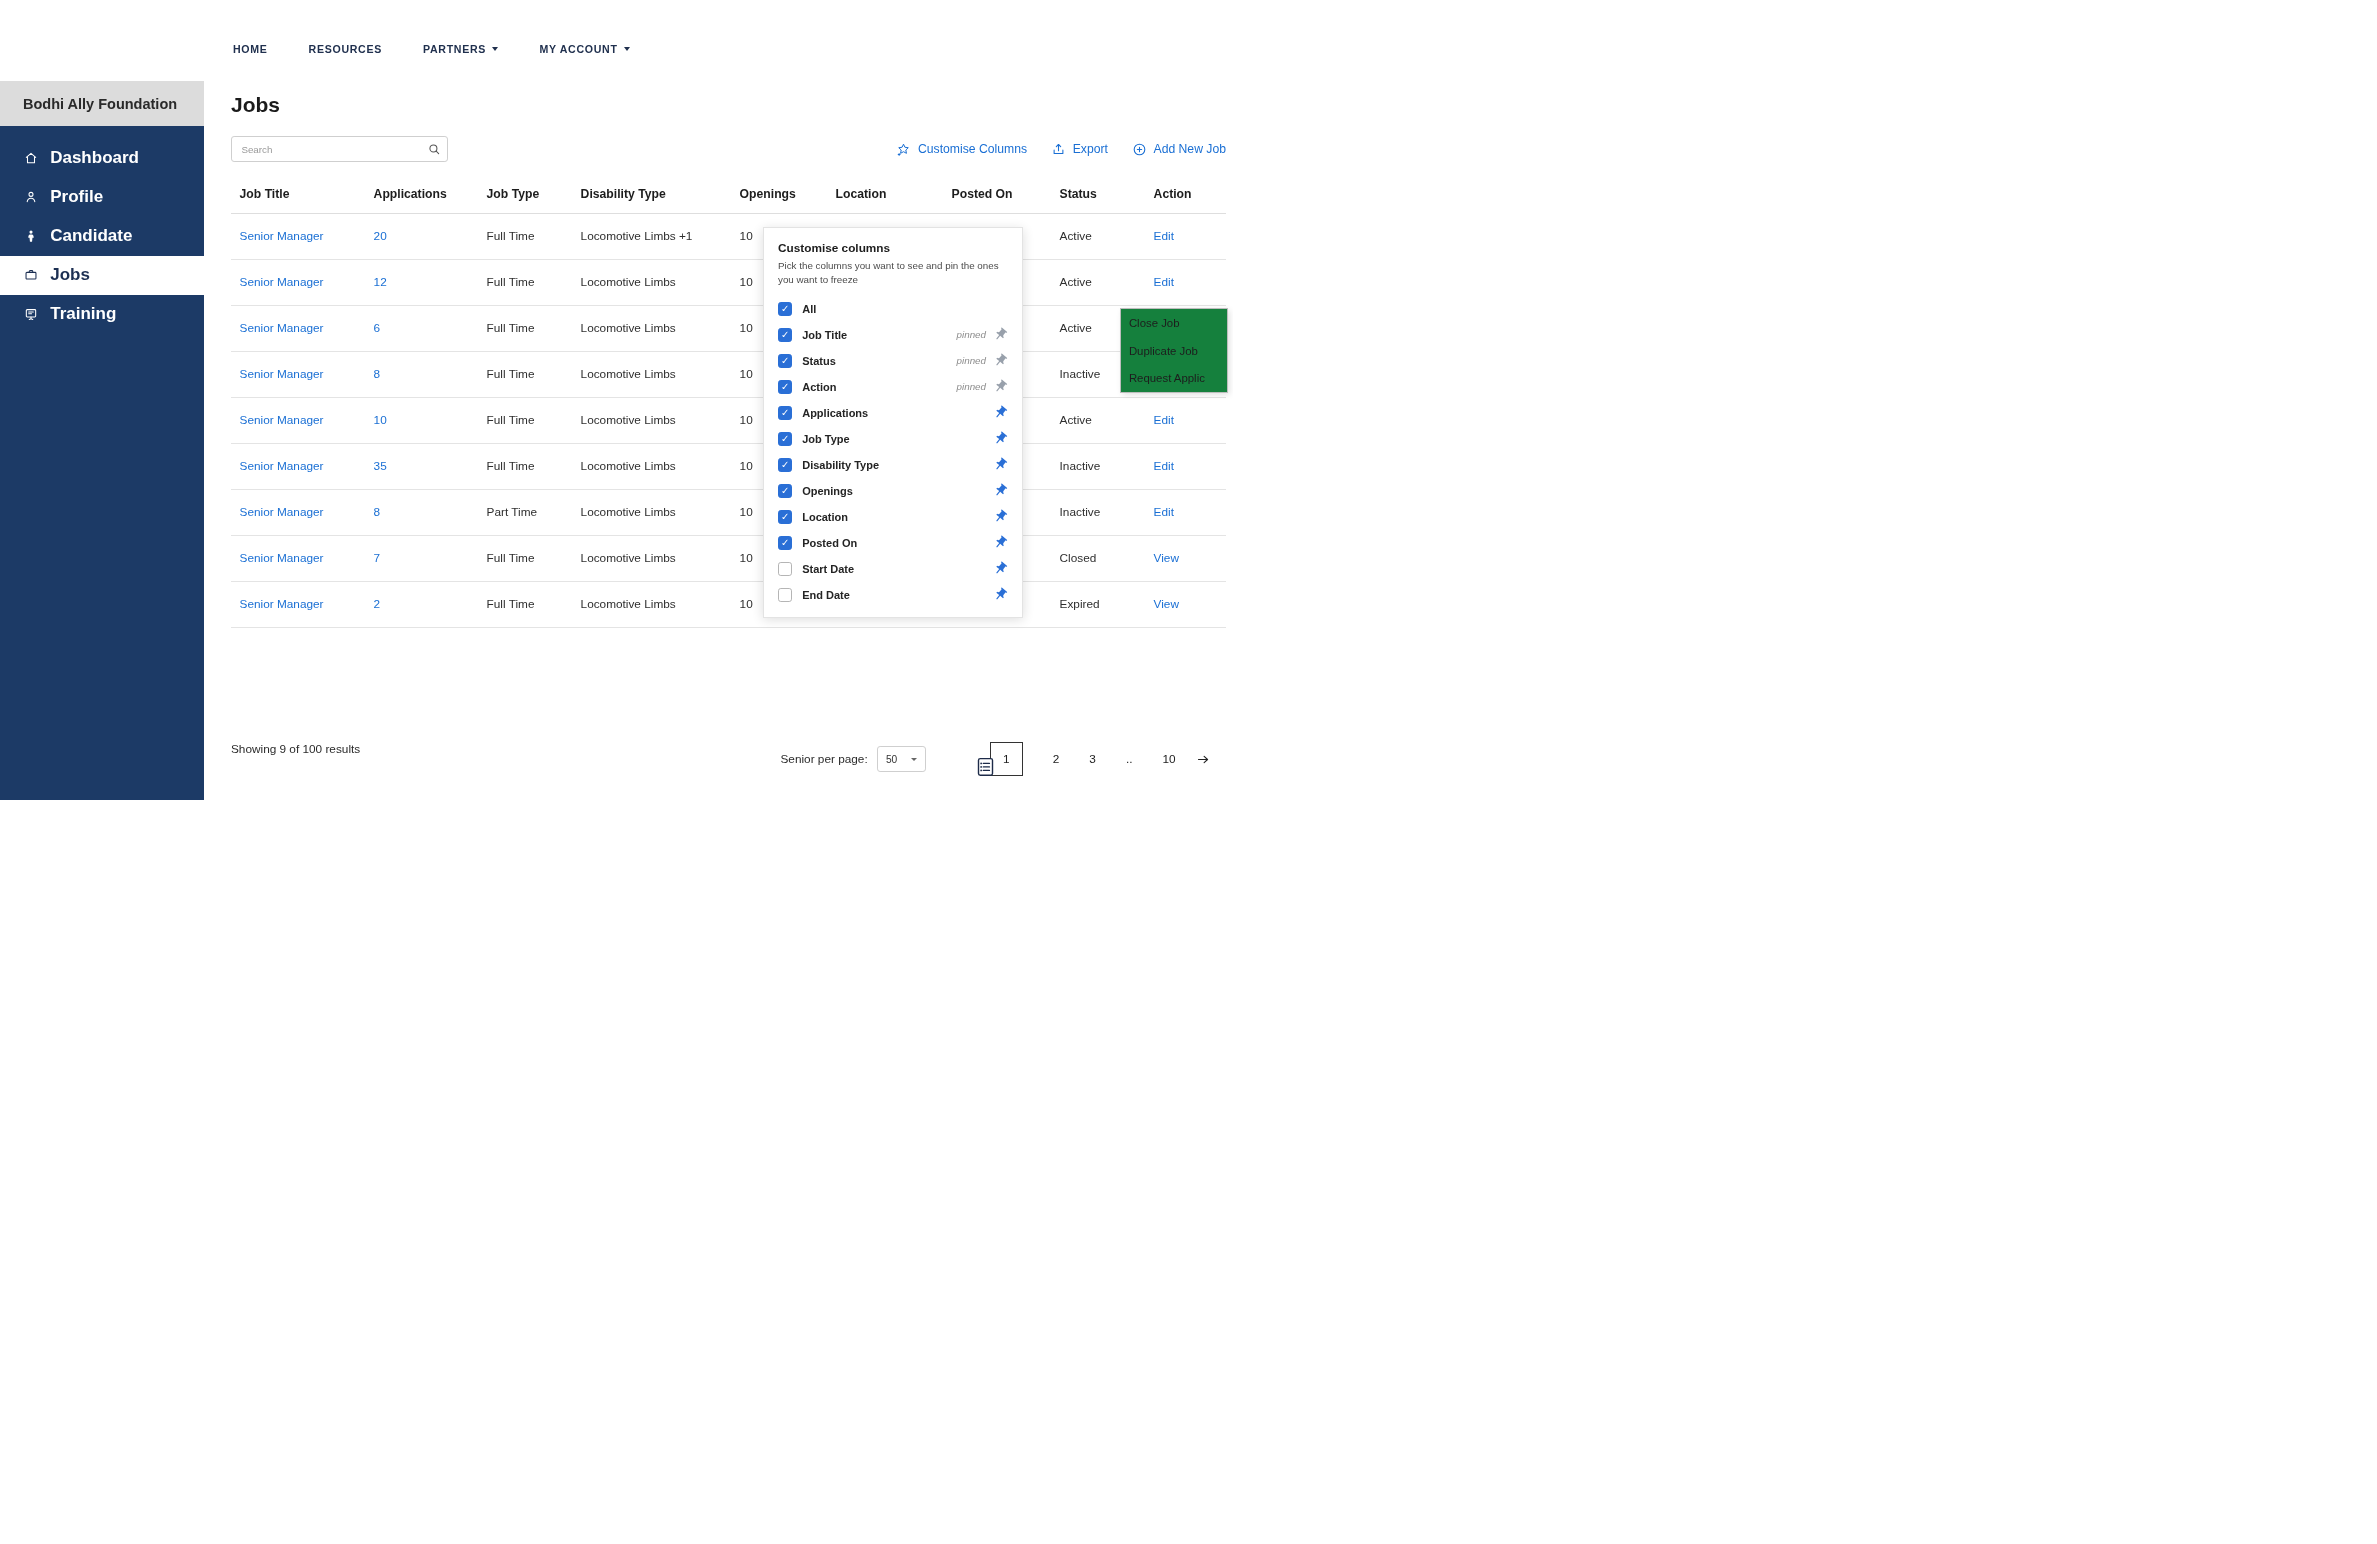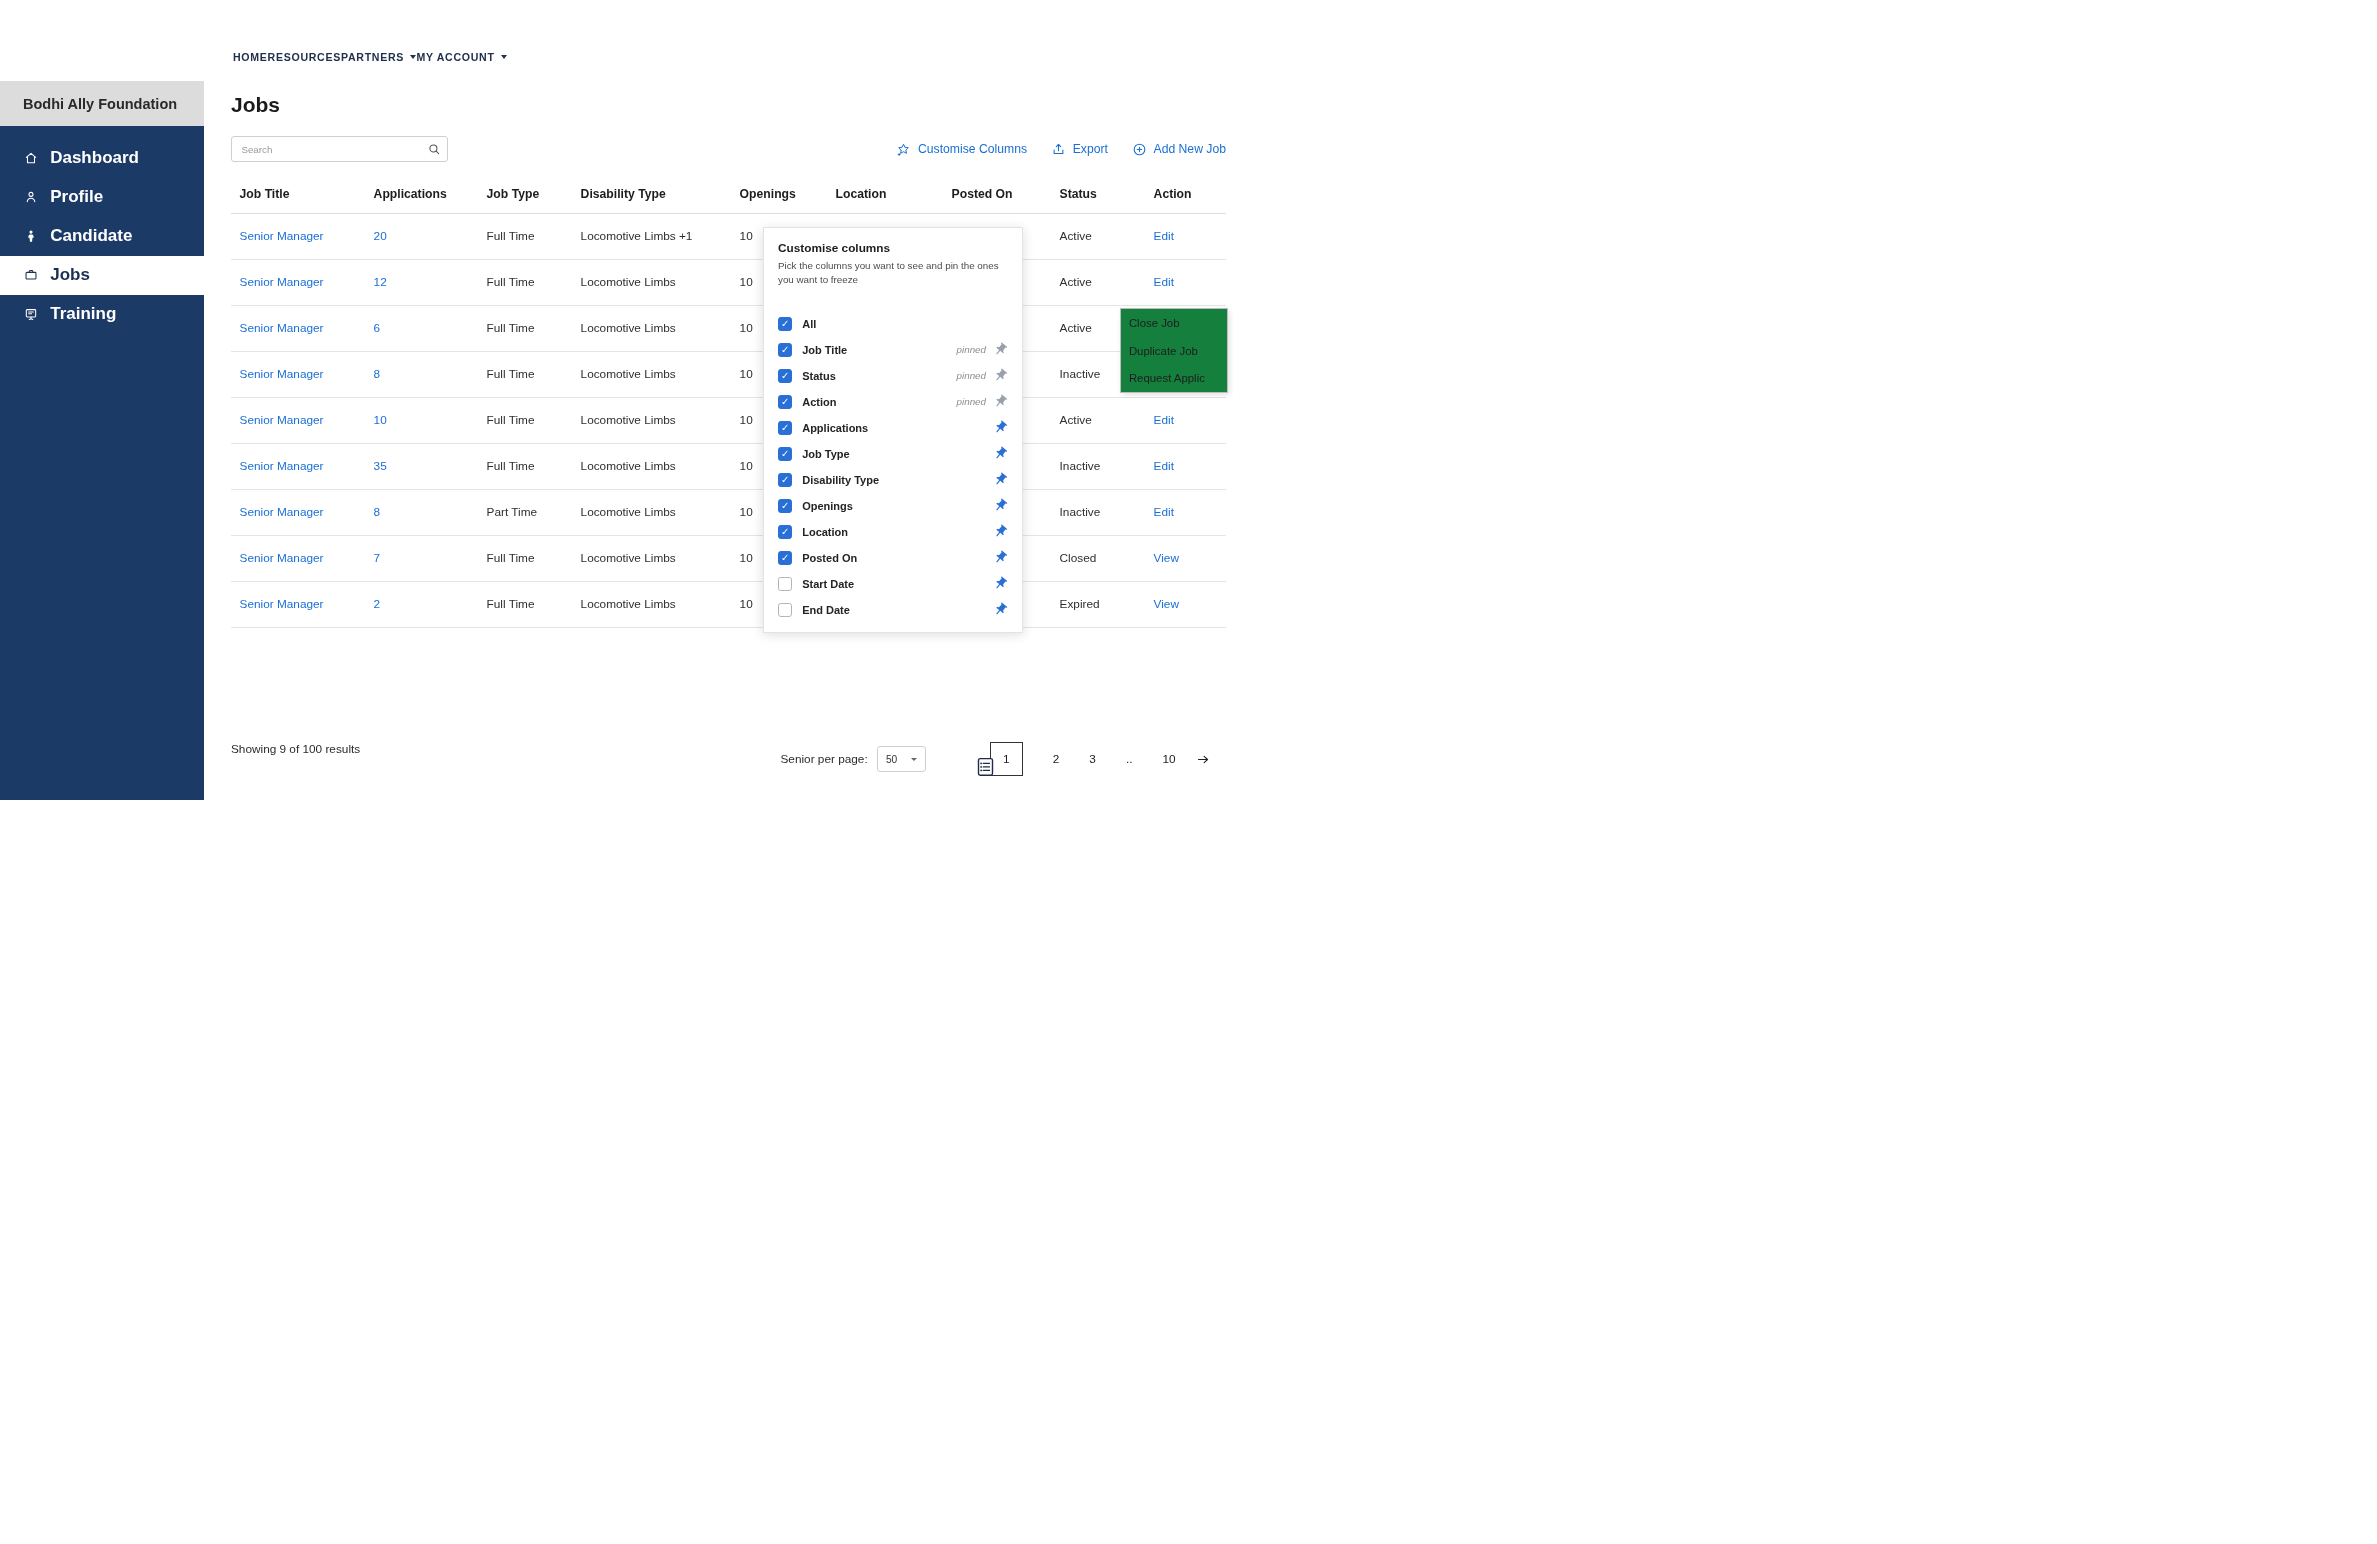--- a/index.html
+++ b/index.html
@@ -1,20 +1,20 @@
 <!DOCTYPE html>
 <html style="font-size:12.6px"><head>
 <meta charset="utf-8">
 <style>
   *{box-sizing:border-box;margin:0;padding:0}
   html,body{width:1233px;height:800px}
   body{position:relative;background:#fff;font-family:"Liberation Sans","DejaVu Sans",sans-serif;color:#222;overflow:hidden}
 
   
-  .topnav{position:absolute;left:233px;top:16px;height:81px;display:flex;align-items:center;}
+  .topnav{position:absolute;left:233px;top:8px;height:81px;display:flex;align-items:center;gap:41px}
   .topnav-item{display:flex;align-items:center;gap:6.3px;font-size:10.6px;font-weight:700;letter-spacing:0.7px;color:#20304e;cursor:pointer}
   .caret{width:0;height:0;border-left:3.5px solid transparent;border-right:3.5px solid transparent;border-top:4.3px solid #20304e;margin-top:1.6px}
 
   
   .org-header{position:absolute;left:0;top:81px;width:204px;height:45px;background:#dcdcdc;display:flex;align-items:center;padding-left:23px;font-size:14.5px;font-weight:600;color:#2a2a2a}
   .sidebar{position:absolute;left:0;top:126px;bottom:0;width:204px;background:#1c3a66;padding-top:12.6px}
   .side-item{height:39px;display:flex;align-items:center;gap:11.8px;padding-left:24.4px;color:#fff;font-size:17px;font-weight:700;cursor:pointer}
   .side-item.active{background:#fff;color:#1c2f52}
   .side-item svg{width:14px;height:14px;flex:0 0 auto}
 
@@ -36,21 +36,21 @@
   
   .trow{display:grid;grid-template-columns:134px 113px 94px 159px 96px 116px 108px 94px 82px;align-items:center;border-bottom:0.8px solid #e4e4e4}
   .thead{height:39px;font-weight:700;color:#1d1d1d;font-size:12.2px;border-bottom:0.8px solid #dedede}
   .tbody-row{height:46px;font-size:11.8px;color:#2e2e2e}
   .cell{padding-left:8.6px;white-space:nowrap;overflow:hidden}
   .blue-link{color:#1a6fd4;cursor:pointer}
 
   
   .popover{position:absolute;left:763px;top:227px;width:260px;background:#fff;border:0.8px solid #e3e3e3;box-shadow:0 2.4px 11px rgba(0,0,0,.14);padding:13.4px 14px 9.4px;z-index:20}
   .popover-title{font-size:11.8px;font-weight:700;color:#1c1c1c;margin-bottom:3.9px}
-  .popover-sub{font-size:9.8px;color:#4c4c4c;line-height:1.35;margin-bottom:25px;max-width:230px}
+  .popover-sub{font-size:9.8px;color:#4c4c4c;line-height:1.35;margin-bottom:10px;max-width:230px}
   .col-item{display:flex;align-items:center;height:26px}
   .checkbox{width:14px;height:14px;border-radius:2.8px;border:1.2px solid #b5b5b5;background:#fff;flex:0 0 auto;position:relative;cursor:pointer}
   .checkbox.checked{background:#2a6fd6;border-color:#2a6fd6}
   .checkbox.checked::after{content:"\2713";position:absolute;left:50%;top:50%;transform:translate(-50%,-54%);color:#fff;font-size:9.8px;font-weight:700}
   .col-label{margin-left:10.2px;font-size:11px;font-weight:600;color:#242424}
   .pinned-text{margin-left:auto;font-size:9.8px;font-style:italic;color:#8d8d8d;margin-right:7px}
   .pin-icon{width:15px;height:15px;color:#2a6fd6;flex:0 0 auto}
   .pin-icon.gray{color:#98a0ab}
 
   

